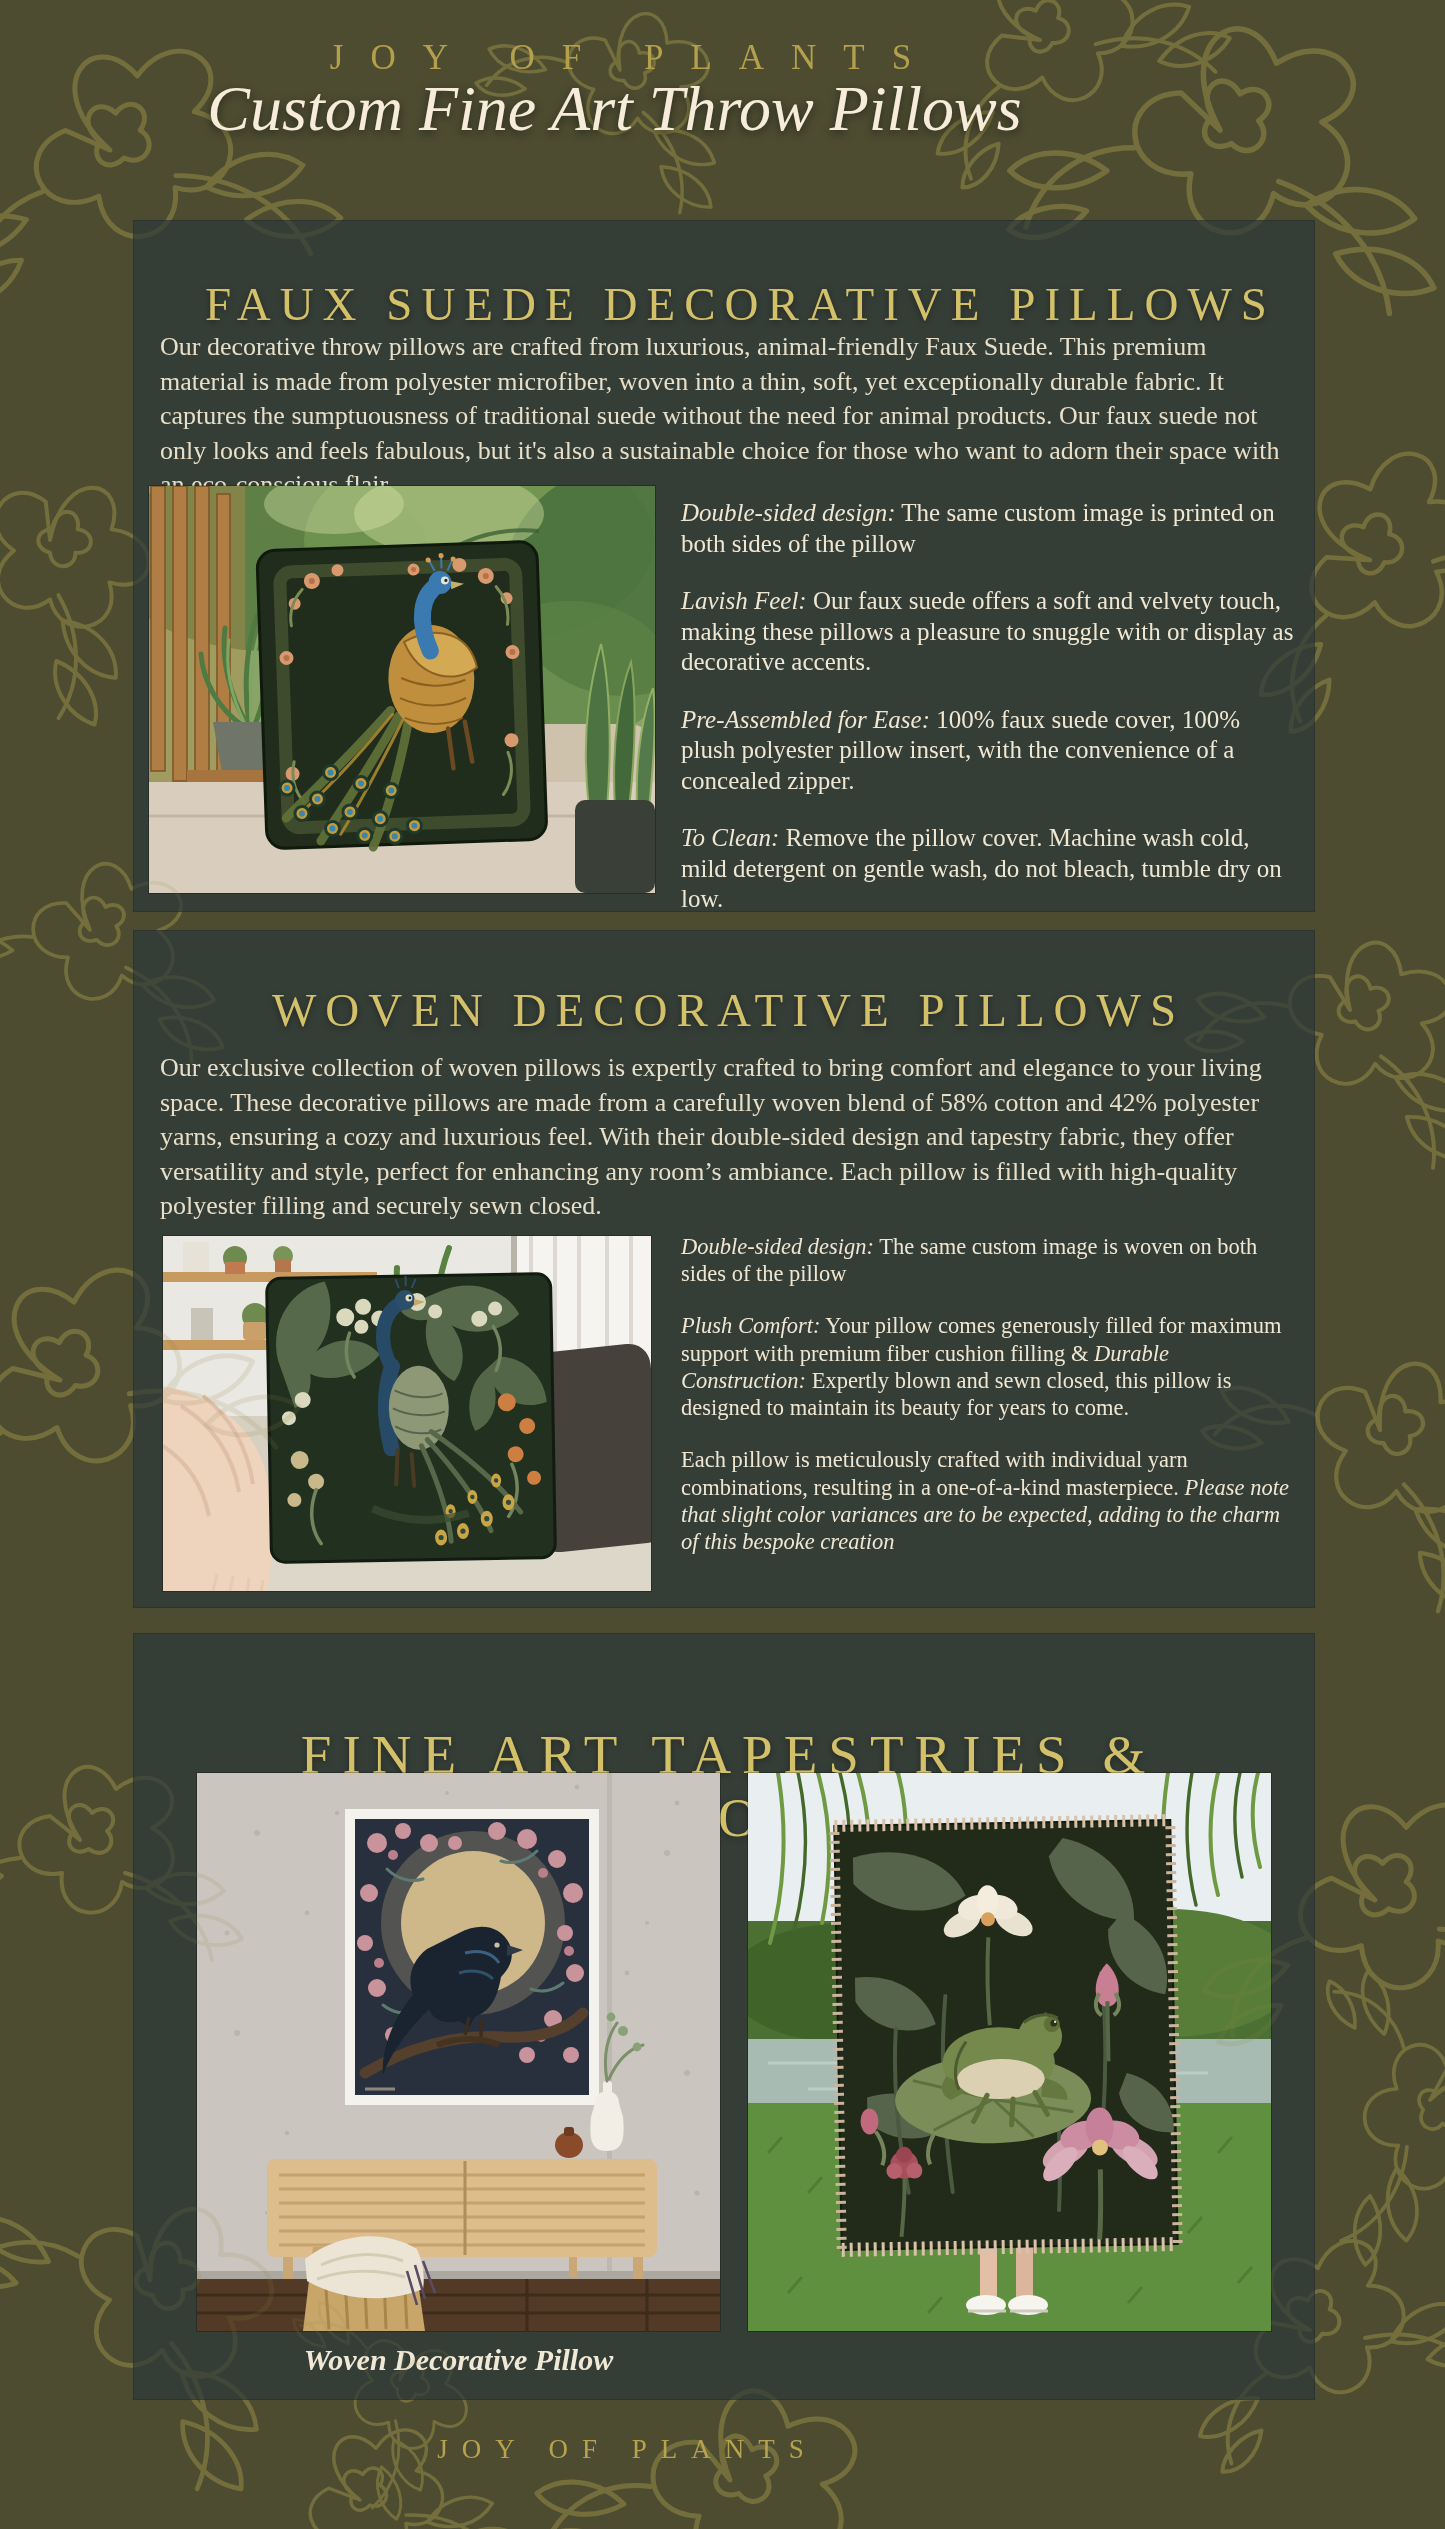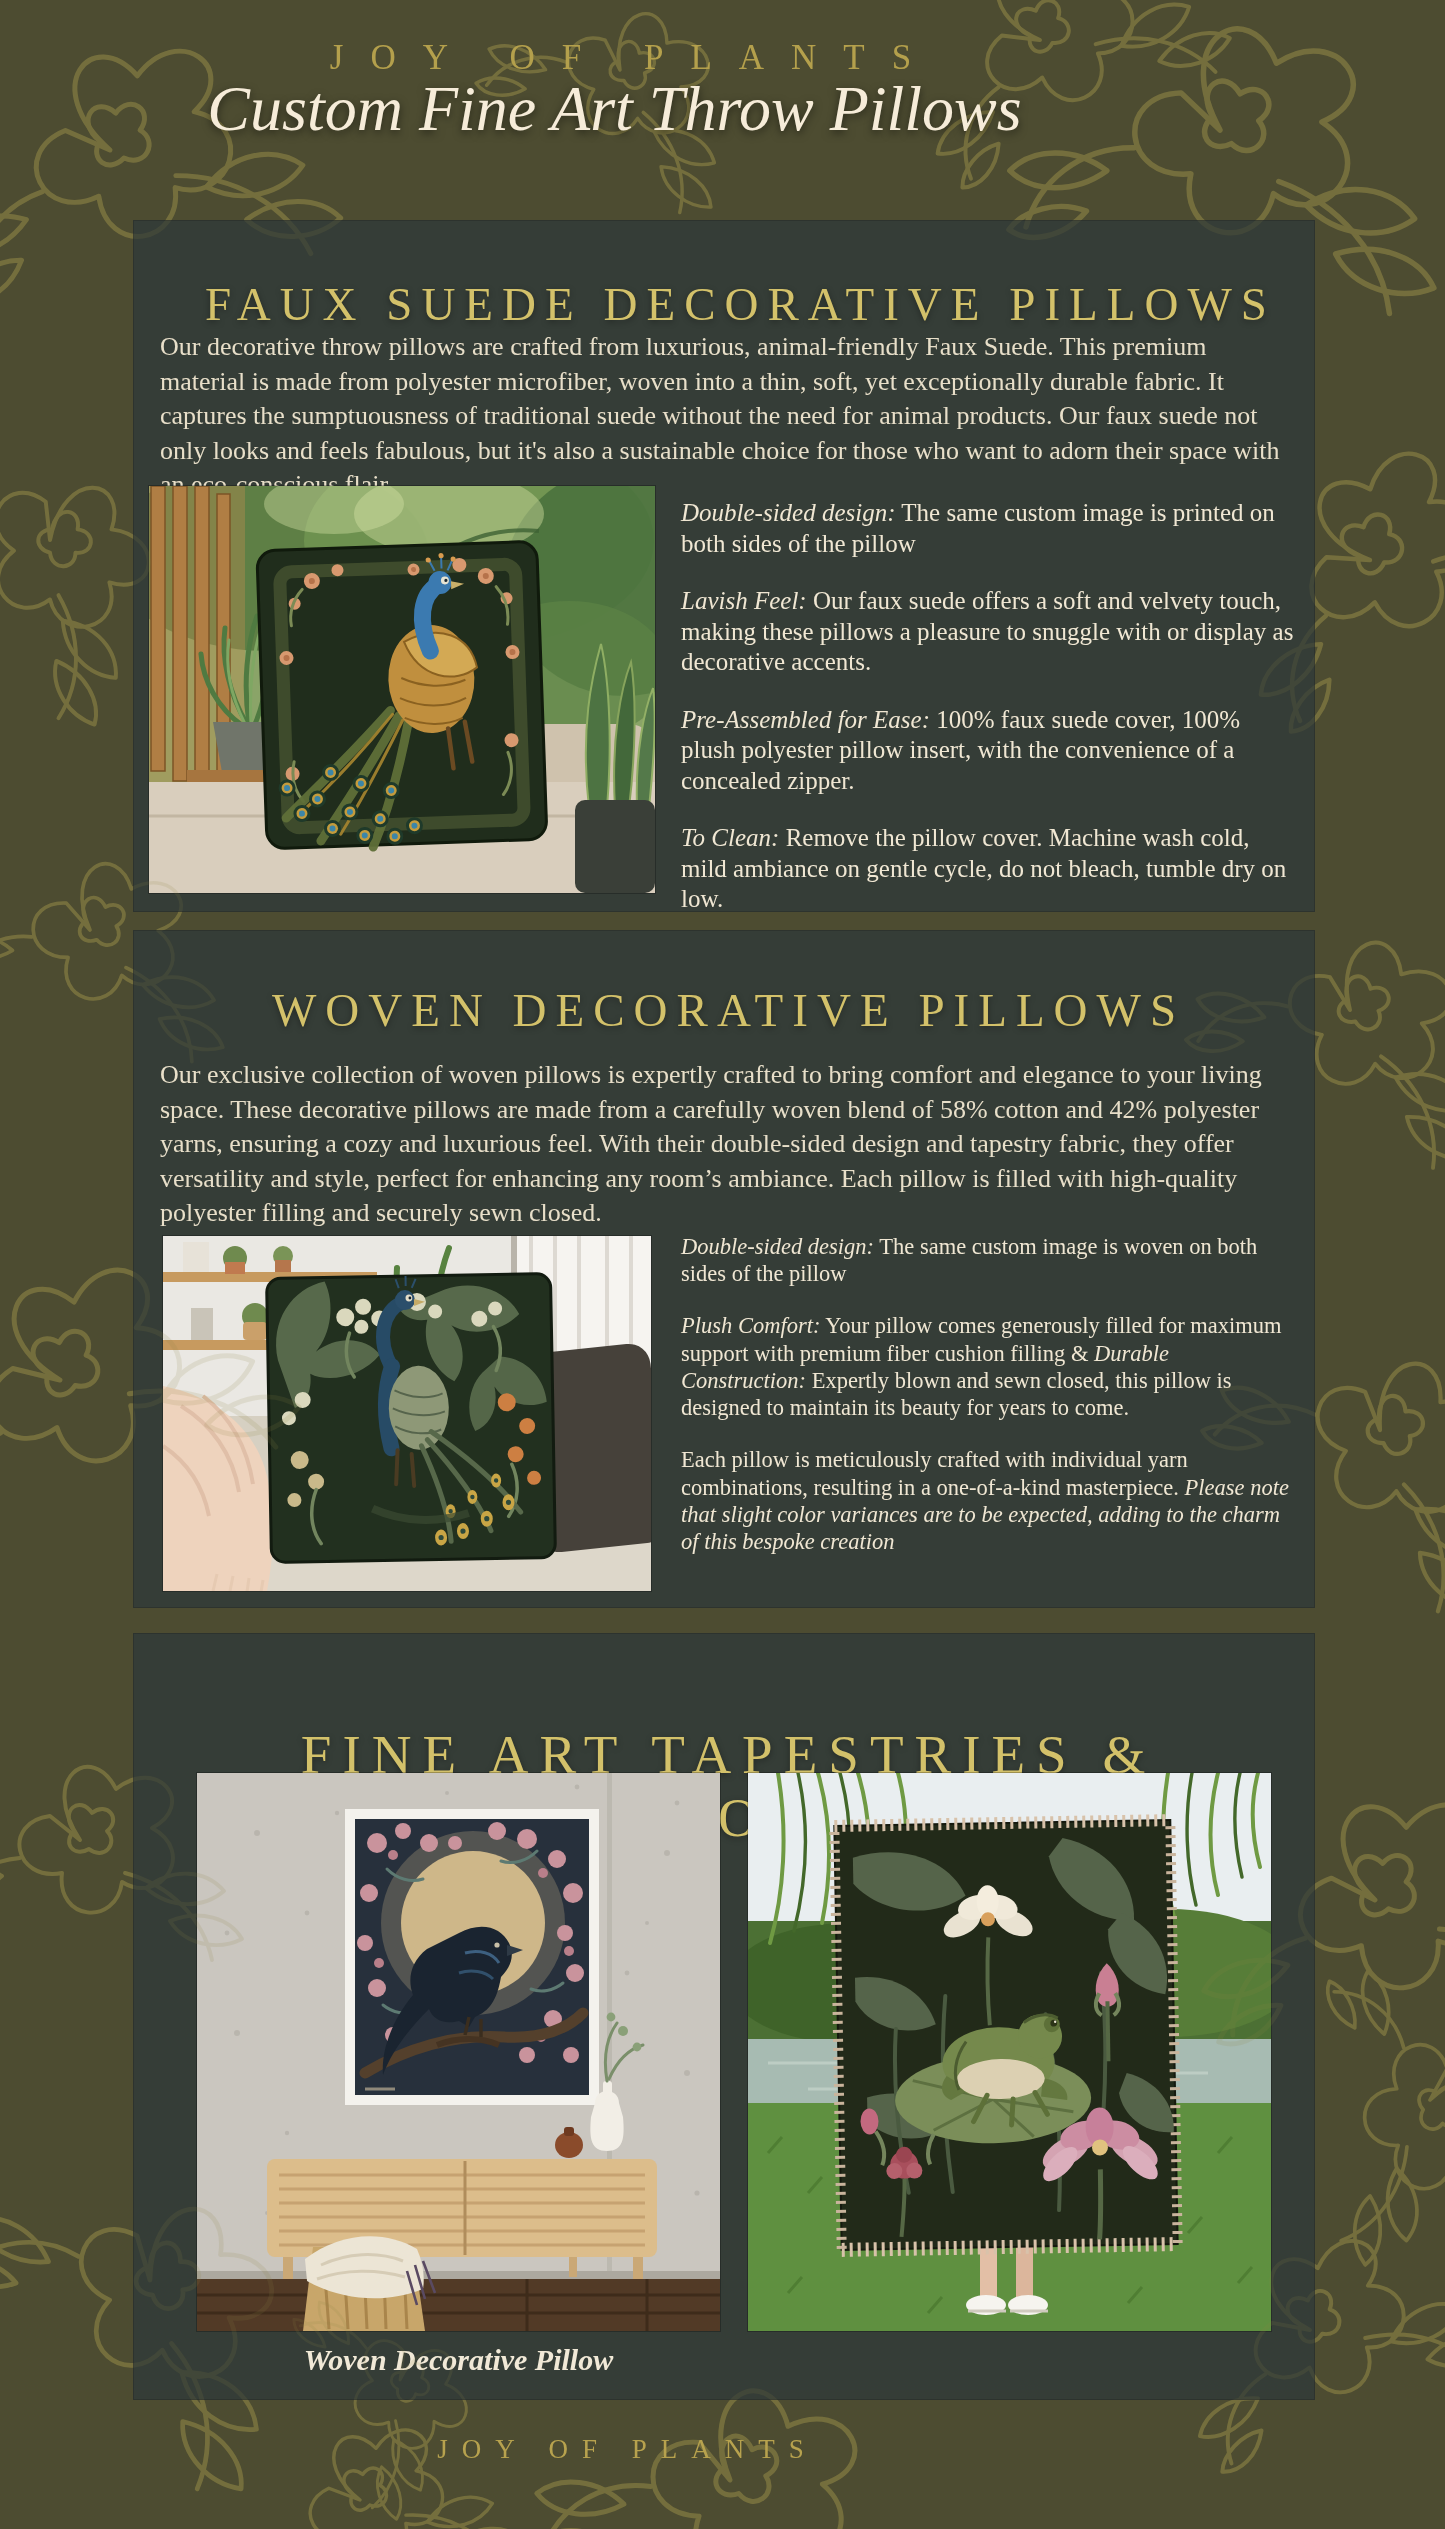--- a/index.html
+++ b/index.html
@@ -20,21 +20,21 @@
   .script-title{position:absolute;top:72px;left:0;width:1181px;text-align:center;z-index:3;
          font-style:italic;font-size:64px;color:#f6ecd9;text-shadow:0 3px 8px rgba(0,0,0,.5);padding-left:24px;}
   .h2{position:absolute;left:0;width:100%;text-align:center;color:#d3c16a;font-weight:400;
       letter-spacing:9px;text-indent:9px;font-size:47px;text-shadow:0 2px 6px rgba(0,0,0,.35);}
   #panel1 .h2{top:18px;padding-left:12px;}
   #panel2 .h2{top:14px;}
   #panel3 .h2{top:44px;font-size:55px;letter-spacing:11px;}
   .intro{position:absolute;left:50%;transform:translateX(-50%);width:1128px;text-align:left;
          color:#e8dfc9;font-size:26px;line-height:1.33;}
   #panel1 .intro{top:84px;}
-  #panel2 .intro{top:102px;}
+  #panel2 .intro{top:95px;}
   .photo{position:absolute;margin:0;padding:0;overflow:hidden;background:#222;
          box-shadow:0 0 0 1px rgba(0,0,0,.25);}
   #photo1{left:16px;top:266px;width:506px;height:407px;}
   #photo2{left:30px;top:306px;width:488px;height:355px;}
   #photo3{left:64px;top:140px;width:523px;height:558px;}
   #photo4{left:615px;top:140px;width:523px;height:558px;}
   .photo svg{display:block;width:100%;height:100%;}
   .bullets{position:absolute;left:548px;width:618px;color:#f0e7d3;}
   #panel1 .bullets{top:278px;font-size:25px;line-height:1.22;}
   #panel2 .bullets{top:303px;font-size:22.5px;line-height:1.21;}
@@ -250,21 +250,21 @@
       <p class="bullet">
         <span class="it">Double-sided design:</span><span> The same custom image is printed on both sides of the pillow</span>
       </p>
       <p class="bullet">
         <span class="it">Lavish Feel:</span><span> Our faux suede offers a soft and velvety touch, making these pillows a pleasure to snuggle with or display as decorative accents.</span>
       </p>
       <p class="bullet">
         <span class="it">Pre-Assembled for Ease:</span><span> 100% faux suede cover, 100% plush polyester pillow insert, with the convenience of a concealed zipper.</span>
       </p>
       <p class="bullet">
-        <span class="it">To Clean:</span><span> Remove the pillow cover. Machine wash cold, mild ambiance on gentle cycle, do not bleach, tumble dry on low.</span>
+        <span class="it">To Clean:</span><span> Remove the pillow cover. Machine wash cold, mild detergent on gentle wash, do not bleach, tumble dry on low.</span>
       </p>
     </div>
   </section>
 
   <section class="panel" id="panel2">
     <h2 class="h2">WOVEN DECORATIVE PILLOWS</h2>
     <p class="intro">Our exclusive collection of woven pillows is expertly crafted to bring comfort and elegance to your living space. These decorative pillows are made from a carefully woven blend of 58% cotton and 42% polyester yarns, ensuring a cozy and luxurious feel. With their double-sided design and tapestry fabric, they offer versatility and style, perfect for enhancing any room’s ambiance. Each pillow is filled with high-quality polyester filling and securely sewn closed.</p>
 
     <figure class="photo" id="photo2" role="img" aria-label="Woven peacock tapestry pillow on a light sofa with a blush throw blanket">
       <svg viewBox="0 0 488 355" preserveAspectRatio="none">

